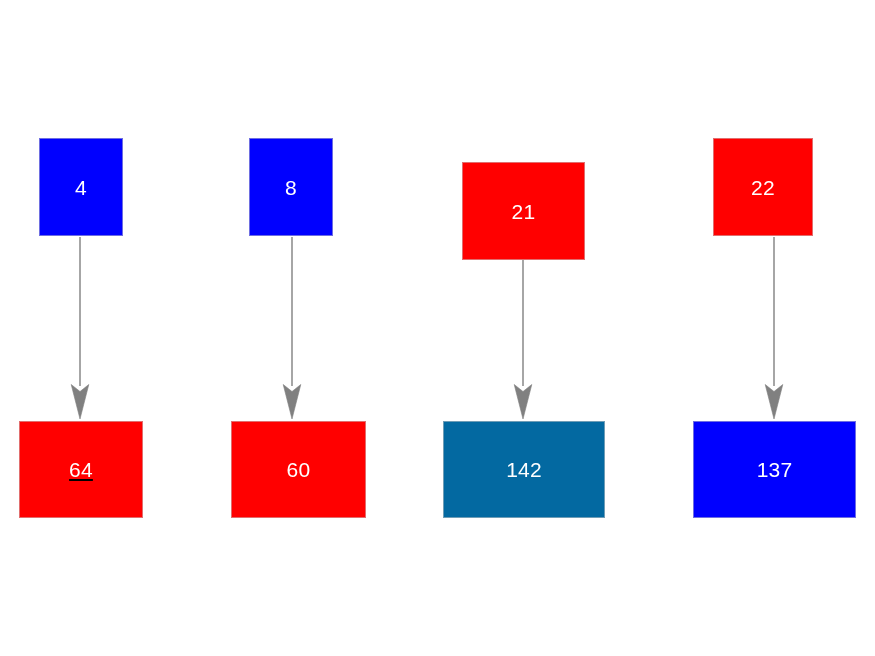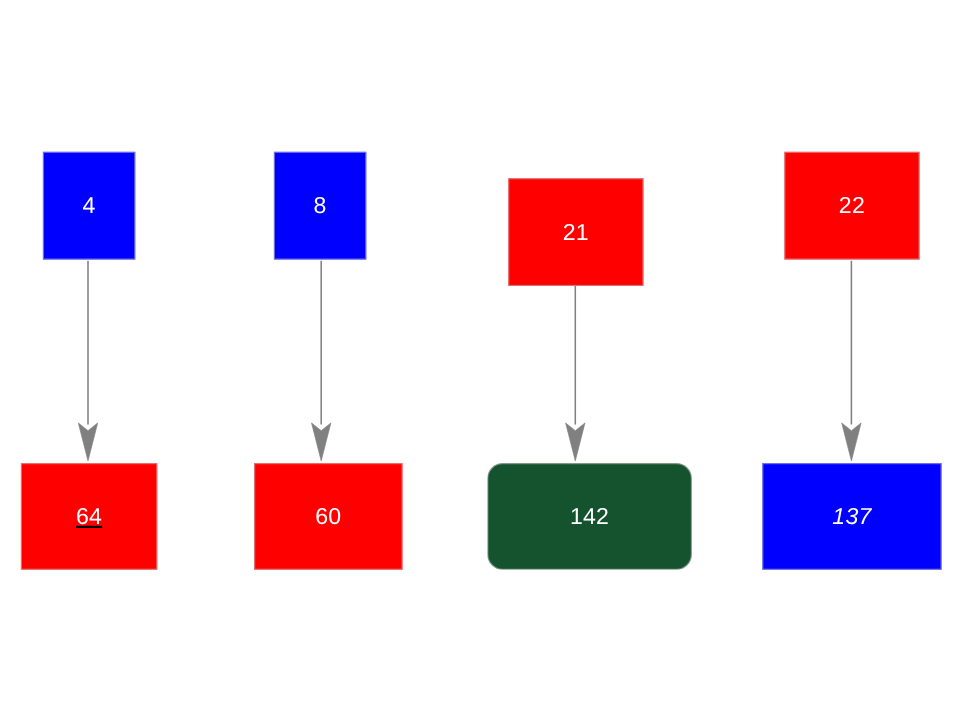--- a/index.html
+++ b/index.html
@@ -78,33 +78,33 @@
   </div>
 
   <div class="node" style="left:249px; top:138px; width:84px; height:98px; background:#0000ff;">
     <span class="node-label">8</span>
   </div>
 
   <div class="node" style="left:462px; top:138px; width:123px; height:98px; background:#ff0000;margin-top:24px;">
     <span class="node-label">21</span>
   </div>
 
-  <div class="node" style="left:713px; top:138px; width:123px; height:98px; background:#ff0000;">
+  <div class="node" style="left:713px; top:138px; width:100px; height:98px; background:#ff0000;">
     <span class="node-label">22</span>
   </div>
 
   <div class="node" style="left:19px; top:421px; width:124px; height:97px; background:#ff0000;text-decoration:underline;">
     <span class="node-label">64</span>
   </div>
 
   <div class="node" style="left:231px; top:421px; width:135px; height:97px; background:#ff0000;">
     <span class="node-label">60</span>
   </div>
 
-  <div class="node" style="left:443px; top:421px; width:186px; height:97px; background:#14532d;border-radius:14px;">
+  <div class="node" style="left:443px; top:421px; width:162px; height:97px; background:#0369a1;">
     <span class="node-label">142</span>
   </div>
 
-  <div class="node" style="left:693px; top:421px; width:163px; height:97px; background:#0000ff;font-style:italic;">
+  <div class="node" style="left:693px; top:421px; width:163px; height:97px; background:#0000ff;">
     <span class="node-label">137</span>
   </div>
 
 </div>
 
 </body></html>

